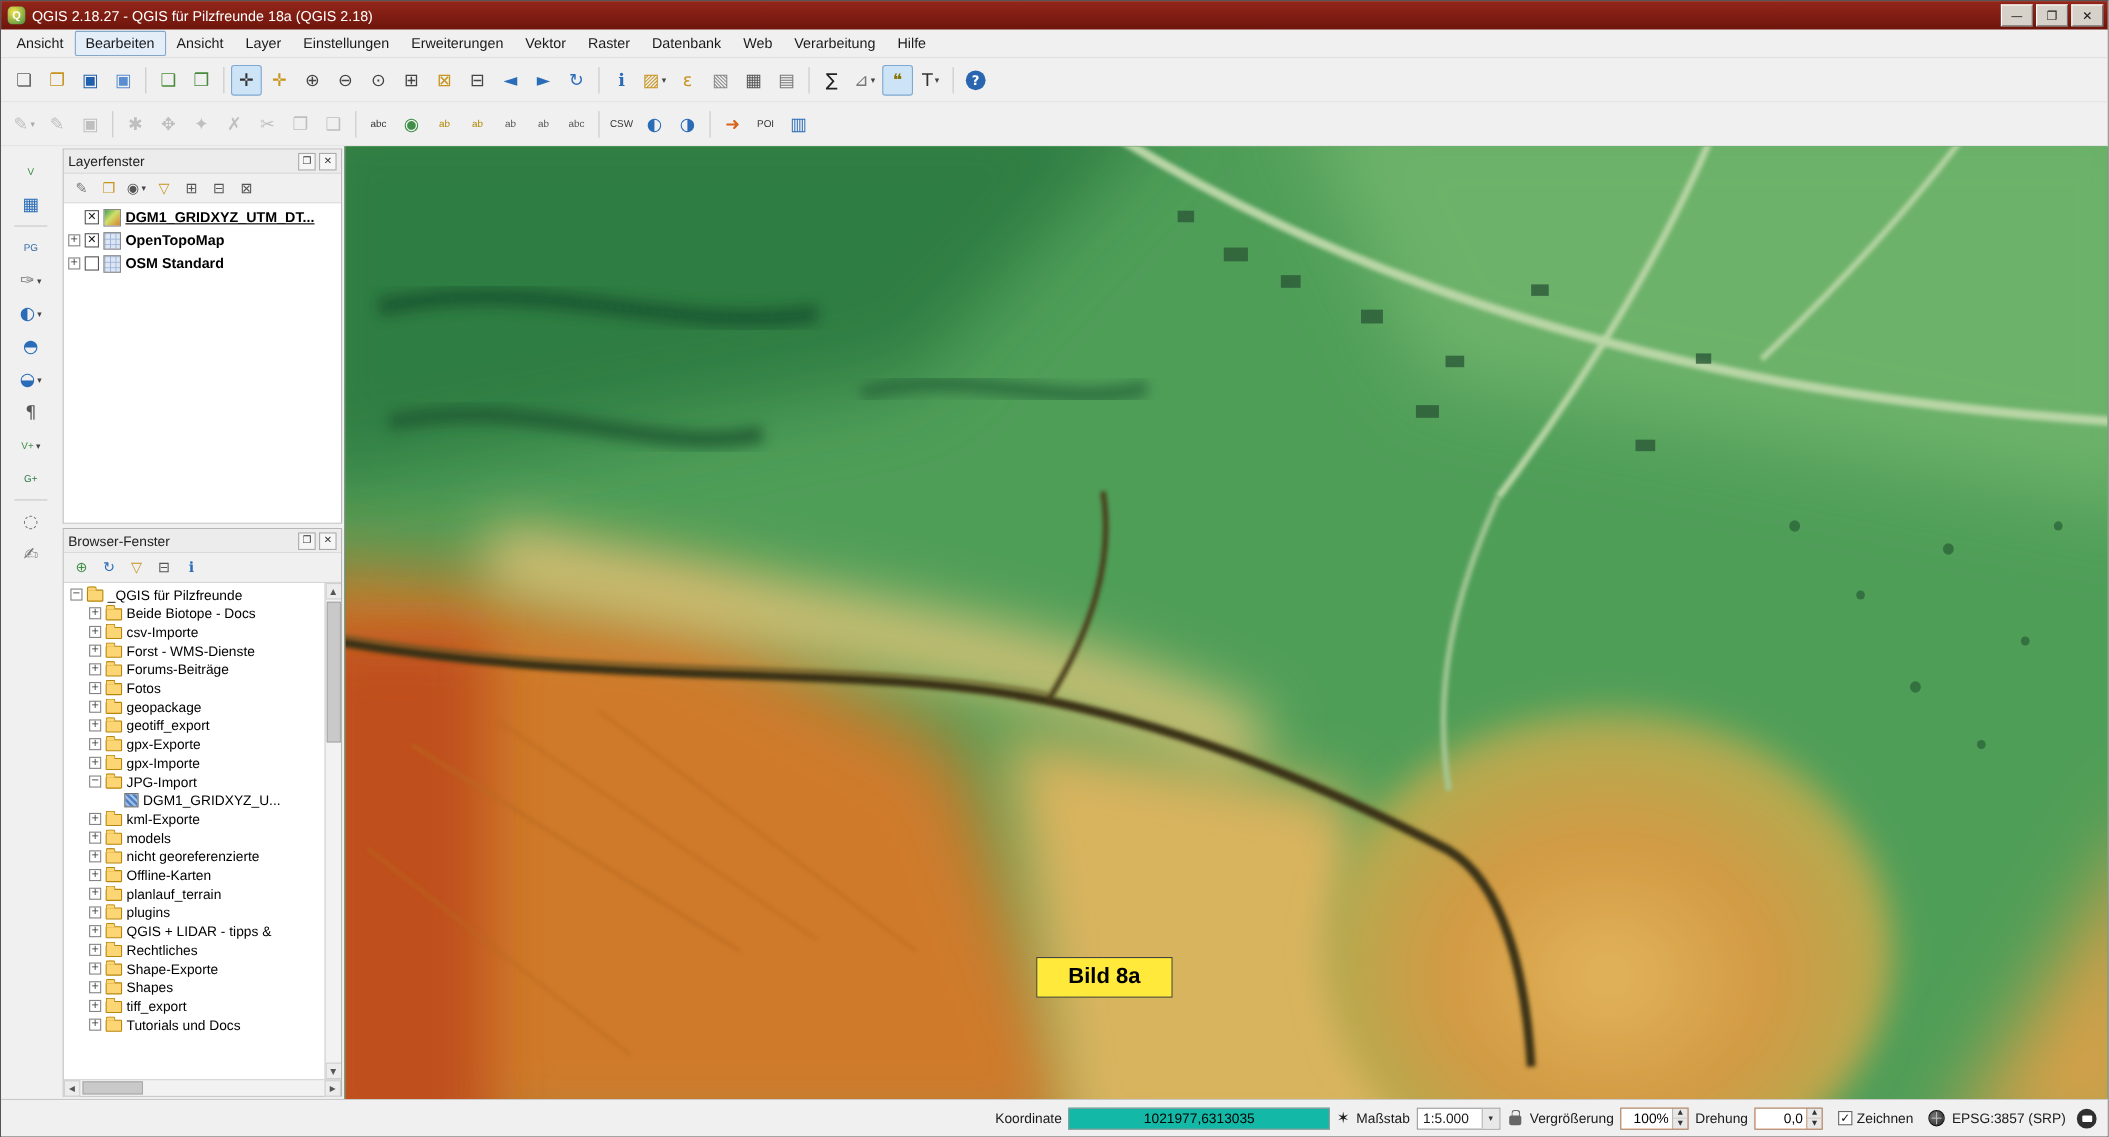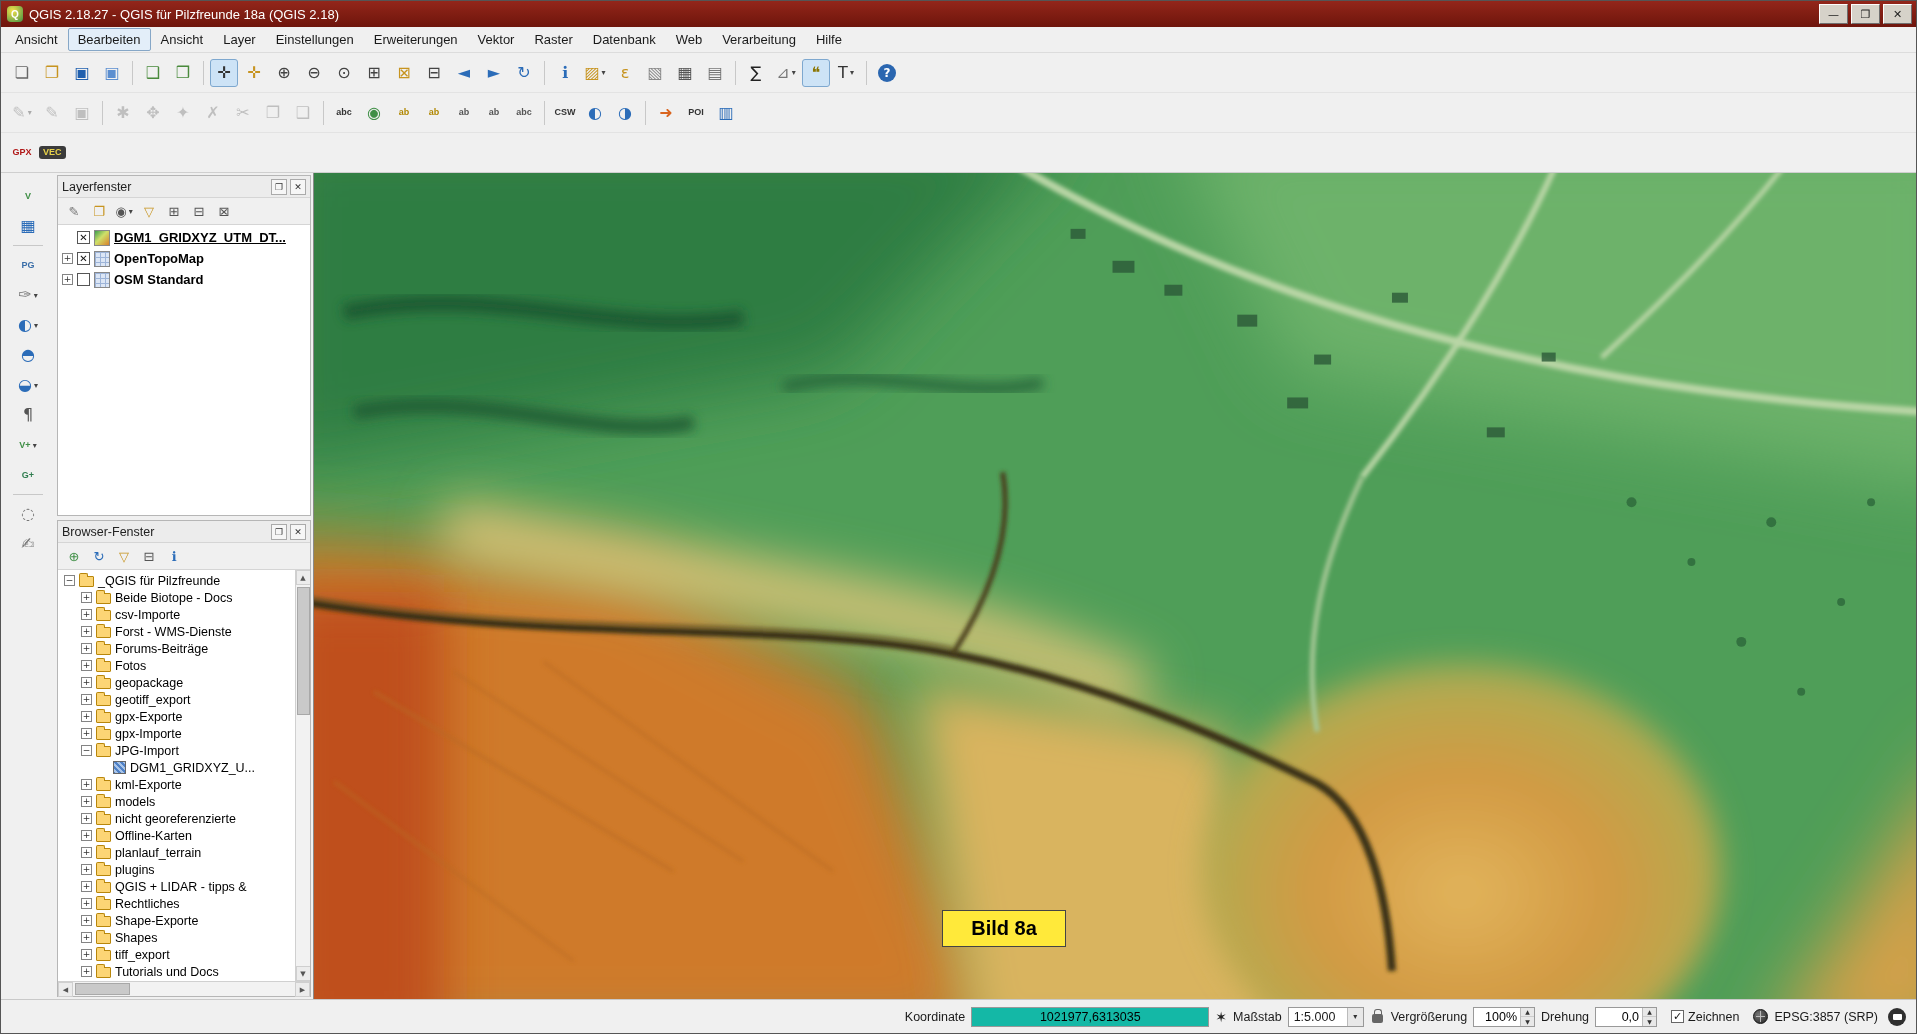--- a/index.html
+++ b/index.html
@@ -26,21 +26,21 @@
   
   .toolbar { display:flex; align-items:center; padding-left:6px; background:#f0f0f0; }
   .tb-row1 { height:40px; flex:0 0 40px; border-bottom:1px solid #e3e3e3; }
   .tb-row2 { height:40px; flex:0 0 40px; border-bottom:1px solid #e3e3e3; }
   .tb-row3 { height:40px; flex:0 0 40px; border-bottom:1px solid #cfcfcf; }
   .tb-btn { min-width:28px; height:28px; display:inline-flex; align-items:center; justify-content:center;
     border:1px solid transparent; border-radius:3px; margin:0 1px; position:relative; }
   .tb-btn.active { background:#cde3f6; border-color:#7ea8cf; }
   .tb-btn.disabled { opacity:.40; }
   .tb-glyph { font-family:"DejaVu Sans",sans-serif; font-size:16px; line-height:1; }
-  .tb-text { font-size:9px; font-weight:bold; font-family:"Liberation Sans",sans-serif; }
+  .tb-text { font-size:9px; font-weight:normal; font-family:"Liberation Sans",sans-serif; }
   .tb-badge { padding:2px 4px; border-radius:3px; color:#fff; }
   .tb-round { width:18px; height:18px; padding:0; border-radius:50%; display:flex; align-items:center; justify-content:center; font-size:12px; font-weight:bold; }
   .tb-dd { font-family:"DejaVu Sans",sans-serif; font-size:8px; color:#444; margin-left:2px; }
   .tb-sep { width:1px; height:24px; background:#c8c8c8; margin:0 5px; flex:0 0 1px; }
   .tb-sep-h { height:1px; width:30px; background:#c8c8c8; margin:4px 0; flex:0 0 1px; }
 
   
   .main { flex:1 1 auto; display:flex; height:828px; }
   .left-toolbar { width:54px; flex:0 0 54px; display:flex; flex-direction:column; align-items:center;
     padding-top:8px; background:#f0f0f0; }
@@ -329,28 +329,20 @@
       </div>
       <div class="tb-sep"></div>
       <div class="tb-btn">
         <span class="tb-glyph" style="color: rgb(217, 100, 30);">➜</span>
       </div>
       <div class="tb-btn">
         <span class="tb-glyph tb-text" style="color: rgb(51, 51, 51);">POI</span>
       </div>
       <div class="tb-btn">
         <span class="tb-glyph" style="color: rgb(43, 108, 184);">▥</span>
-      </div>
-    </div>
-  <div class="toolbar tb-row3">
-      <div class="tb-btn">
-        <span class="tb-glyph tb-text" style="color: rgb(176, 22, 22);">GPX</span>
-      </div>
-      <div class="tb-btn">
-        <span class="tb-glyph tb-text tb-badge" style="color: rgb(232, 210, 74); background: rgb(59, 59, 59);">VEC</span>
       </div>
     </div>
 
   <div class="main">
 
     <div class="left-toolbar">
         <div class="tb-btn">
           <span class="tb-glyph tb-text" style="color: rgb(63, 143, 70);">V</span>
         </div>
         <div class="tb-btn">

